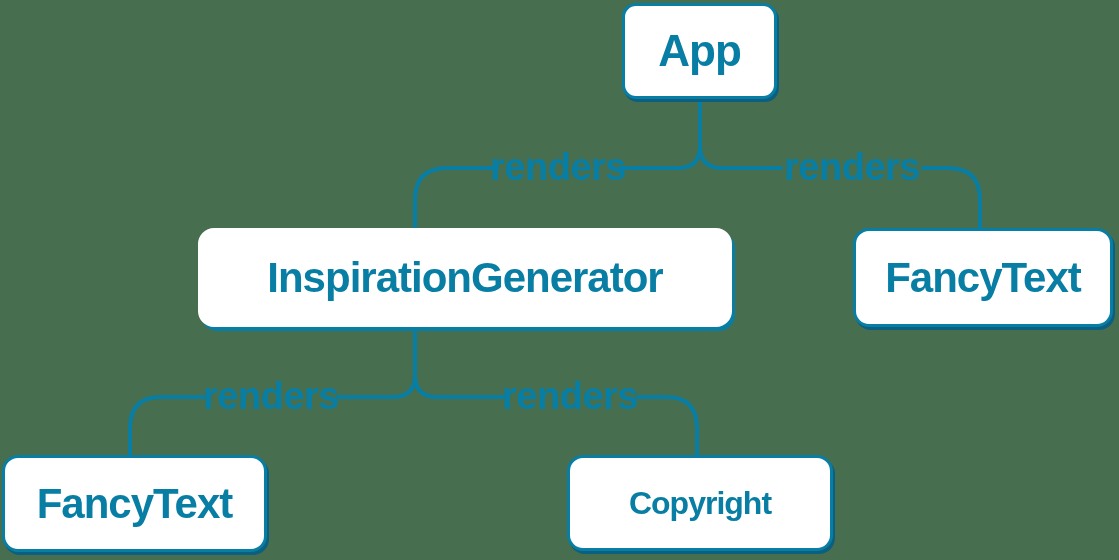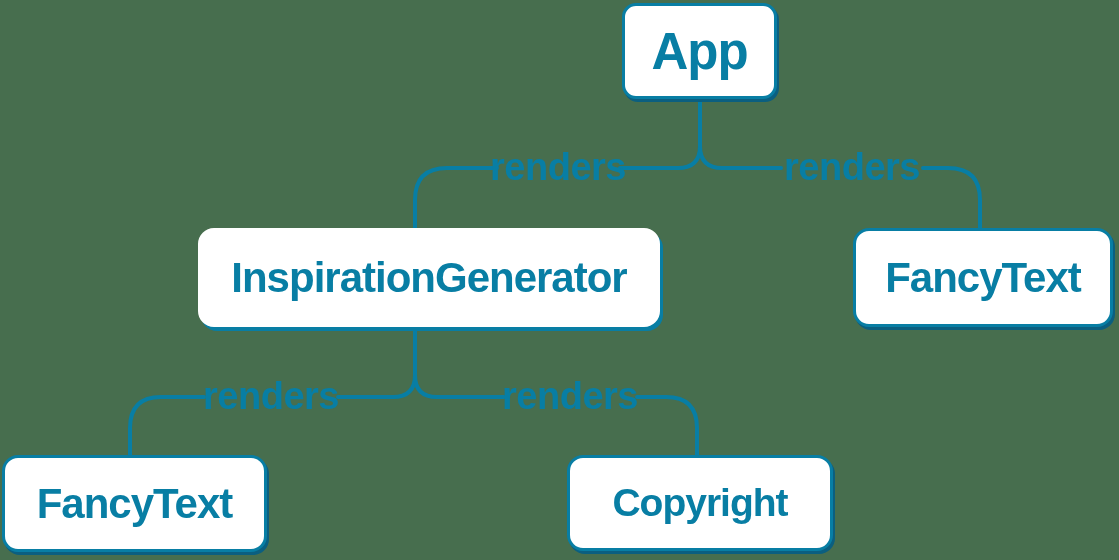--- a/index.html
+++ b/index.html
@@ -42,25 +42,25 @@
     align-items:center;
     justify-content:center;
     color:var(--accent);
     font-weight:600;
     letter-spacing:-1px;
   }
   .node.highlight{
     border-color:#ffffff;
     box-shadow:3px 4px 0 var(--accent);
   }
-  .node-app       {left:622px; top:3px;   width:155px; height:96px; font-size:51px; border-radius:14px;}
-  .node-ig        {left:198px; top:228px; width:462px; height:99px; font-size:42px;}
+  .node-app       {left:622px; top:3px;   width:155px; height:96px; font-size:44px; border-radius:14px;}
+  .node-ig        {left:198px; top:228px; width:534px; height:99px; font-size:42px;}
   .node-ft-top    {left:853px; top:228px; width:260px; height:99px; font-size:42px;}
   .node-ft-bottom {left:2px;   top:455px; width:265px; height:97px; font-size:42px;}
-  .node-copyright {left:567px; top:455px; width:266px; height:96px; font-size:39px;}
+  .node-copyright {left:567px; top:455px; width:266px; height:96px; font-size:32px;}
   .edge-label{
     position:absolute;
     transform:translate(-50%,-50%);
     color:var(--accent);
     font-size:38px;
     font-weight:700;
     letter-spacing:-0.5px;
     white-space:nowrap;
   }
   .edge-label-1{left:558px; top:167px;}

